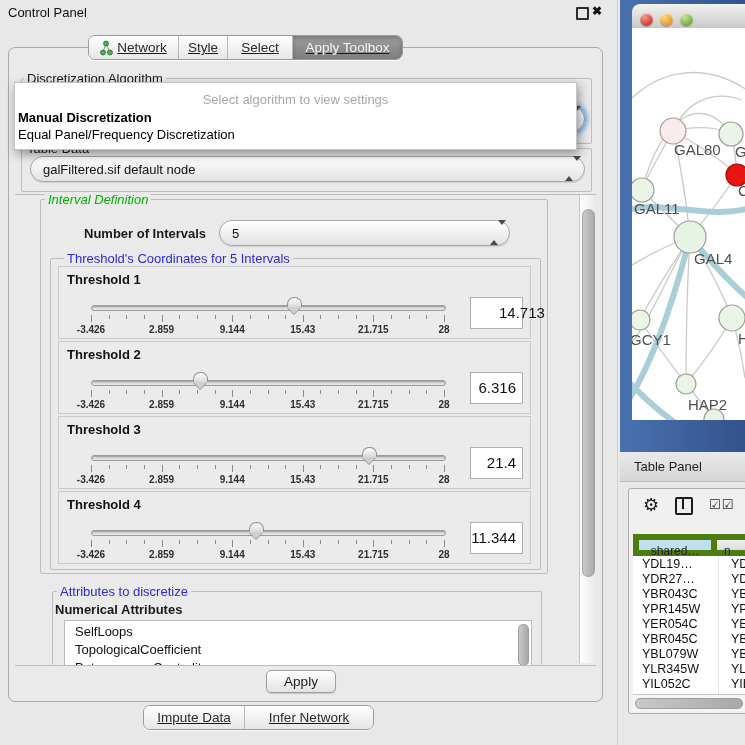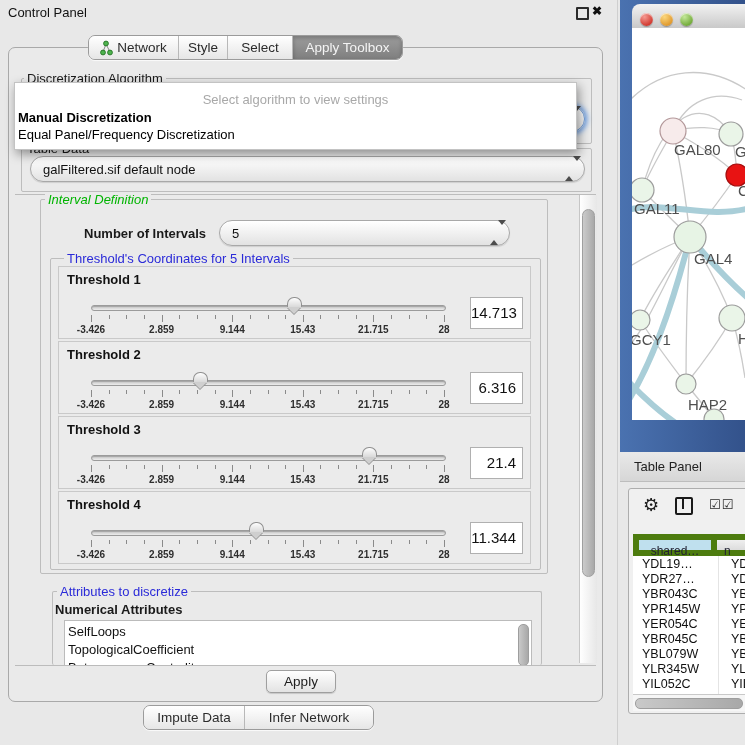--- a/index.html
+++ b/index.html
@@ -7,21 +7,21 @@
         font-family:"Liberation Sans",sans-serif;color:#1a1a1a;-webkit-font-smoothing:antialiased;}
   .abs{position:absolute;}
   
   .titlebar{left:0;top:0;width:618px;height:24px;background:#e8e8e8;}
   .titlebar .tl{left:8px;top:5px;font-size:13px;color:#111;}
   .float-btn{left:576px;top:7px;width:9px;height:9px;border:2px solid #2b2b2b;border-radius:1px;}
   .close-btn{left:592px;top:4px;font-size:12px;font-weight:bold;color:#111;}
   .left-edge{left:617px;top:0;width:1px;height:745px;background:#cfcfcf;}
   
   .segctl{display:flex;border:1px solid #9b9b9b;border-radius:7px;overflow:hidden;
-          box-shadow:0 1px 1px rgba(255,255,255,.8);z-index:6;}
+          box-shadow:0 1px 1px rgba(255,255,255,.8);z-index:6;text-decoration:underline;}
   .seg{height:23px;line-height:23px;text-align:center;font-size:13.5px;color:#2b2b2b;
        background:linear-gradient(#ffffff,#e6e6e6);border-right:1px solid #b8b8b8;
        display:flex;align-items:center;justify-content:center;gap:4px;}
   .seg:last-child{border-right:none;}
   .seg.sel{background:linear-gradient(#9d9d9d,#7f7f7f);color:#f4f4f4;
            box-shadow:inset 0 2px 4px rgba(0,0,0,.25);}
   
   .tabpane{left:8px;top:47px;width:593px;height:653px;border:1px solid #a9a9a9;border-radius:7px;
            background:#eaeaea;}
   
@@ -58,21 +58,21 @@
              background:linear-gradient(#fdfdfd,#d9d9d9);box-sizing:border-box;}
   .thumb .tb{width:0;height:0;border-left:7.5px solid transparent;border-right:7.5px solid transparent;
              border-top:7px solid #cfcfcf;filter:drop-shadow(0 1px 0 #909090);}
   .tick{position:absolute;width:1px;background:#8a8a8a;}
   .ticklab{position:absolute;width:60px;margin-left:-30px;text-align:center;
            font-size:10px;font-weight:bold;color:#2e2e2e;}
   .vfield{position:absolute;background:#fff;border:1px solid #b0b0b0;font-size:15px;color:#111;
           text-align:right;box-sizing:border-box;padding:6px 6px 0 0;}
   
   .attrlist{background:#fff;border:1px solid #bbb;}
-  .attritem{height:18px;line-height:18px;padding-left:3px;font-size:13px;color:#111;white-space:nowrap;}
+  .attritem{height:18px;line-height:18px;padding-left:10px;font-size:13px;color:#111;white-space:nowrap;}
   .pill{border-radius:5px;background:linear-gradient(90deg,#c9c9c9,#a8a8a8);border:1px solid #9e9e9e;}
   
   .pushbtn{border:1px solid #9f9f9f;border-radius:5px;background:linear-gradient(#ffffff,#e3e3e3);
            font-size:13.5px;color:#1c1c1c;text-align:center;box-shadow:0 1px 1px rgba(0,0,0,.15);}
   
   .netframe{left:620px;top:0;width:125px;height:452px;background:linear-gradient(90deg,#4a72b0,#33528b);}
   .mactitle{left:632px;top:4px;width:113px;height:24px;border-radius:8px 0 0 0;
             background:linear-gradient(#f2f2f2,#c9c9c9);border-bottom:1px solid #979797;}
   .light{position:absolute;top:9px;width:13px;height:13px;border-radius:50%;box-shadow:inset 0 1px 1px rgba(255,255,255,.7),0 1px 1px rgba(0,0,0,.3);}
   .canvas{left:632px;top:28px;width:113px;height:392px;background:#fff;overflow:hidden;}
@@ -190,21 +190,21 @@
         <div class="ticklab" style="left: 32px; top: 57px;">-3.426</div>
         <div class="ticklab" style="left: 102.6px; top: 57px;">2.859</div>
         <div class="ticklab" style="left: 173.2px; top: 57px;">9.144</div>
         <div class="ticklab" style="left: 243.8px; top: 57px;">15.43</div>
         <div class="ticklab" style="left: 314.4px; top: 57px;">21.715</div>
         <div class="ticklab" style="left: 385px; top: 57px;">28</div>
         <div class="thumb" style="left: 228.3px; top: 30px;">
           <div class="tt"></div>
           <div class="tb"></div>
         </div>
-        <div class="vfield" style="left: 411px; top: 30px; width: 53px; height: 32px;">14.713</div>
+        <div class="vfield" style="left: 411px; top: 30px; width: 53px; height: 32px; padding-left: 28px;">14.713</div>
       </div>
       <div class="tpanel abs" style="left: 58px; top: 341px; width: 471px; height: 71px;">
         <div class="tlabel">Threshold 2</div>
         <div class="track" style="left: 32px; top: 38px; width: 353px;"></div>
         <div class="tick" style="left: 32px; top: 48px; height: 7px;"></div>
         <div class="tick" style="left: 49.6px; top: 48px; height: 4px;"></div>
         <div class="tick" style="left: 67.3px; top: 48px; height: 4px;"></div>
         <div class="tick" style="left: 84.9px; top: 48px; height: 4px;"></div>
         <div class="tick" style="left: 102.6px; top: 48px; height: 7px;"></div>
         <div class="tick" style="left: 120.3px; top: 48px; height: 4px;"></div>

